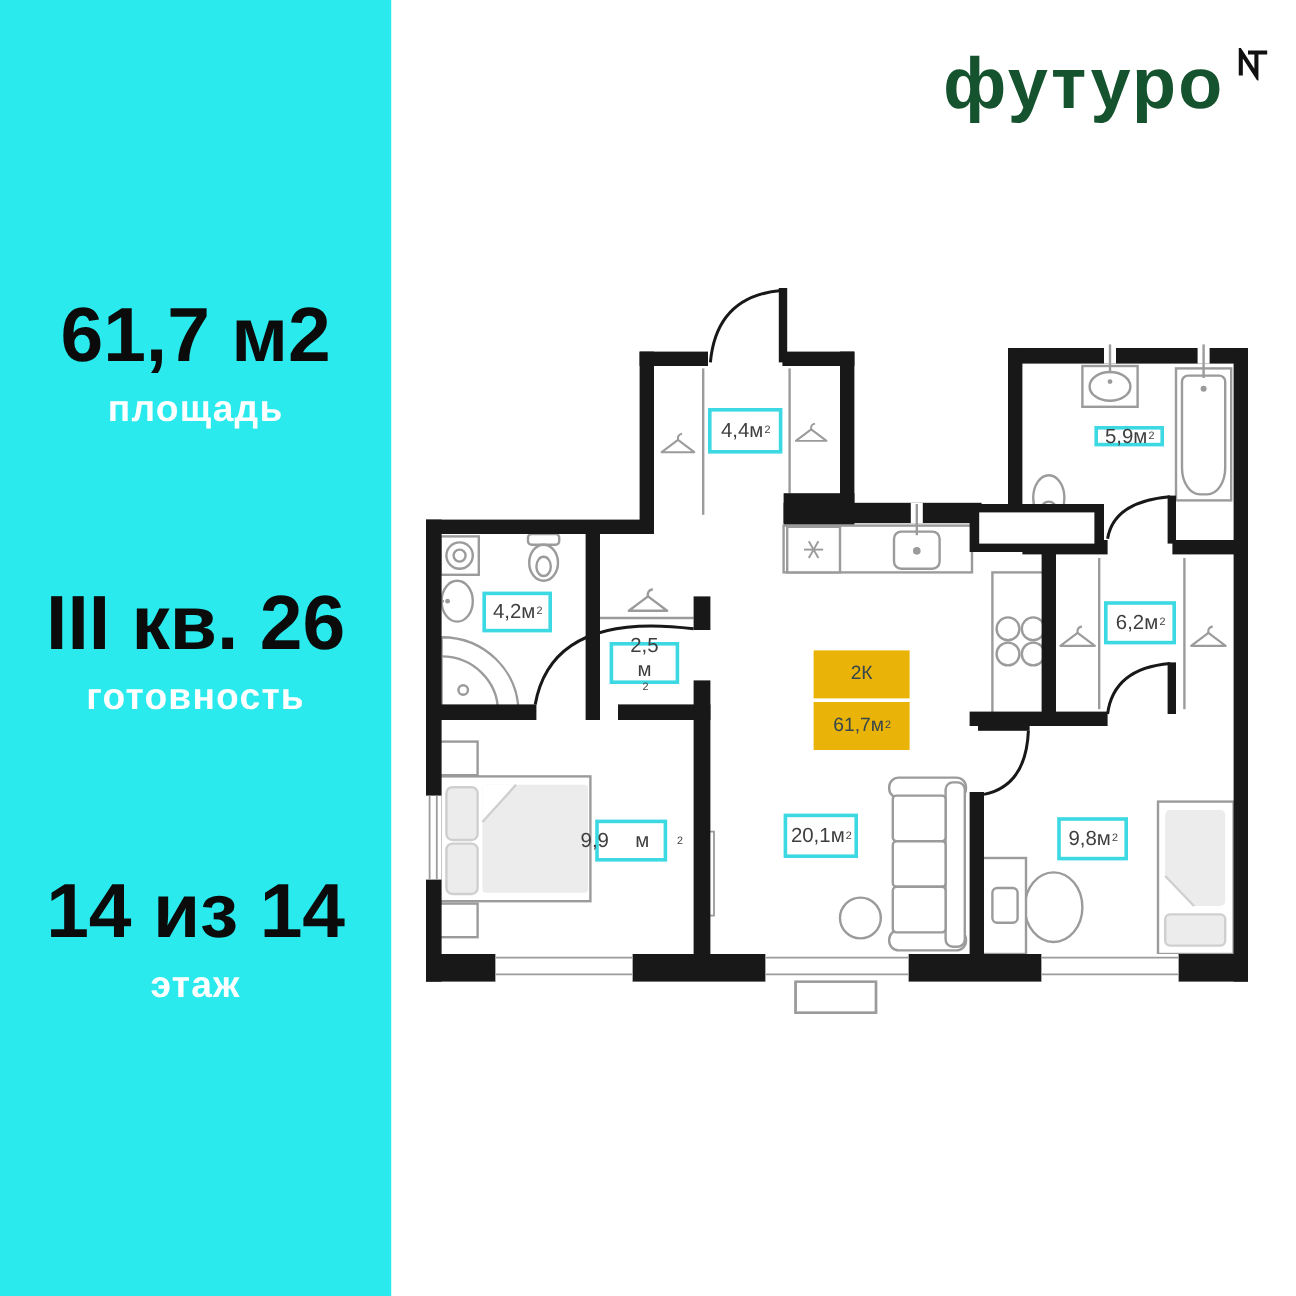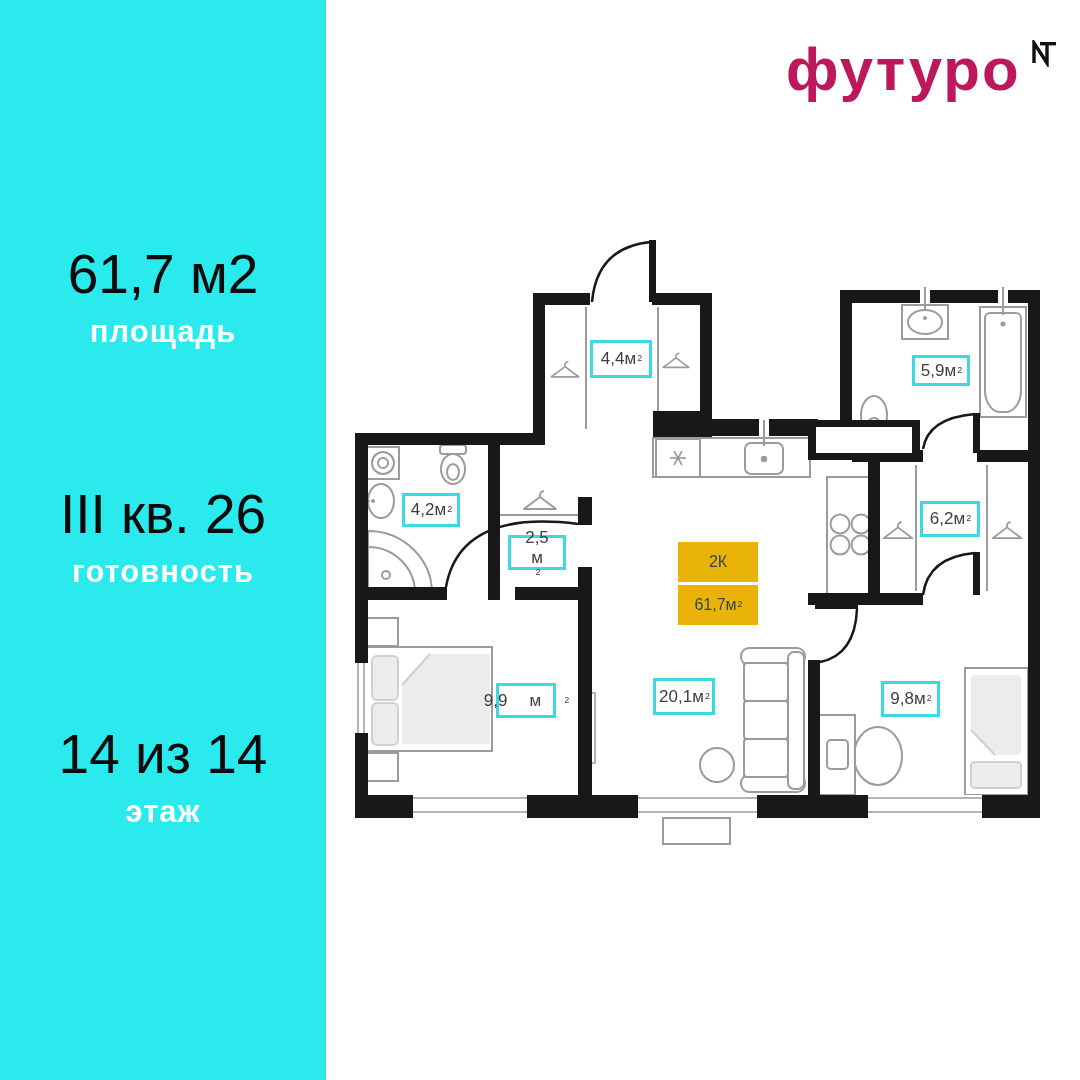--- a/index.html
+++ b/index.html
@@ -7,32 +7,32 @@
     width:1080px;height:1080px;position:relative;background:#ffffff;
     font-family:"Liberation Sans",sans-serif;overflow:hidden;
   }
   
   .sidebar{
     position:absolute;left:0;top:0;width:326px;height:1080px;
     background:#2BEAEE;
   }
   .stat{position:absolute;left:0;width:100%;text-align:center;}
   .stat-value{
-    font-size:55px;font-weight:normal;color:#0b0b0b;line-height:1.05;
+    font-size:64px;font-weight:bold;color:#0b0b0b;line-height:1.05;
     letter-spacing:0px;white-space:nowrap;
   }
   .stat-label{
     margin-top:10px;font-size:31px;font-weight:bold;color:#ffffff;
     letter-spacing:1px;
   }
   .stat-1{top:246px;} .stat-2{top:486px;} .stat-3{top:726px;}
   
   .logo{position:absolute;top:40px;left:786px;display:flex;align-items:flex-start;}
   .logo-text{
-    font-size:60px;font-weight:bold;color:#be185d;line-height:1;
+    font-size:60px;font-weight:bold;color:#14532d;line-height:1;
     letter-spacing:2px;
   }
   .logo-mark{margin-left:10px;margin-top:0px;}
   
   .plan{position:absolute;left:350px;top:235px;width:695px;height:615px;}
   .plan svg{position:absolute;left:0;top:0;}
   .room-label{
     position:absolute;background:#ffffff;border:3px solid #3DD9E3;
     box-sizing:border-box;display:flex;align-items:center;justify-content:center;
     font-size:17px;color:#3e3e3e;z-index:5;white-space:nowrap;
@@ -282,21 +282,21 @@
     </g>
 
     <rect x="313" y="583" width="67" height="26" fill="none" stroke="#9b9b9b" stroke-width="2"></rect>
   </svg>
 
   <div class="room-label" style="left:240px;top:105px;width:62px;height:38px;">
     <span>4,4</span>
       <span>м</span>
       <sup>2</sup>
   </div>
-  <div class="room-label" style="left:562px;top:120px;width:58px;height:31px;">
+  <div class="room-label" style="left:562px;top:120px;width:58px;height:17px;">
     <span>5,9</span>
       <span>м</span>
       <sup>2</sup>
   </div>
   <div class="room-label" style="left:52px;top:258px;width:58px;height:34px;">
     <span>4,2</span>
       <span>м</span>
       <sup>2</sup>
   </div>
   <div class="room-label" style="left:158px;top:300px;width:58px;height:35px;flex-direction:column;">

